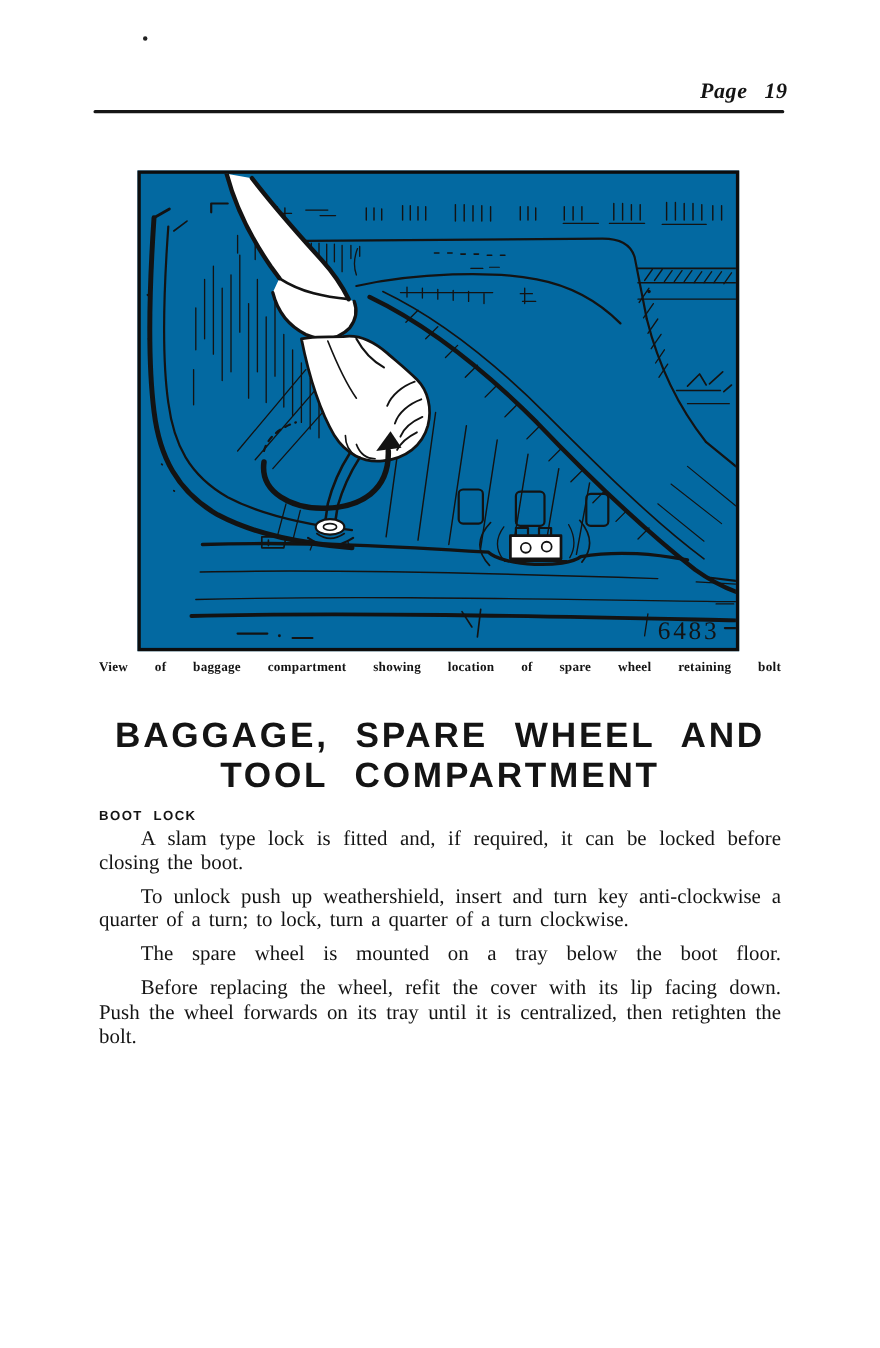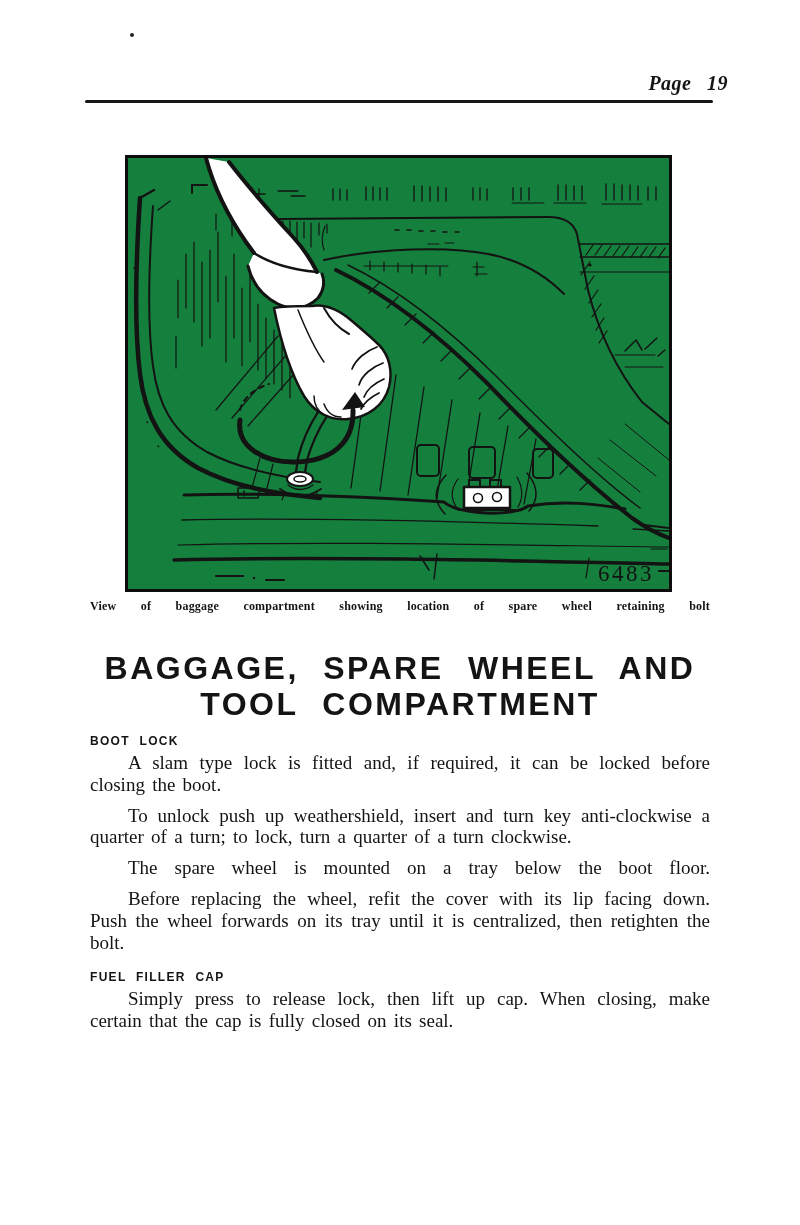--- a/index.html
+++ b/index.html
@@ -1,23 +1,23 @@
 <!DOCTYPE html>
 <html><head>
 <meta charset="utf-8">
 <style>
   html,body{margin:0;padding:0;}
   body{width:800px;height:1225px;background:#ffffff;position:relative;overflow:hidden;
        font-family:"Liberation Serif",serif;color:#141414;}
   .speck{position:absolute;left:130px;top:33px;width:4px;height:4px;background:#222;border-radius:50%;}
-  .pageno{position:absolute;top:72px;right:72px;font-style:italic;font-weight:bold;
+  .pageno{position:absolute;top:72px;right:84px;font-style:italic;font-weight:bold;
           font-size:20px;letter-spacing:.5px;word-spacing:10px;}
   .rule{position:absolute;left:85px;top:100px;width:628px;height:3px;background:#161616;border-radius:2px;}
   .plate{position:absolute;left:125px;top:155px;width:547px;height:437px;margin:0;
-         border:3px solid #0d0d0d;box-sizing:border-box;background:#15803d;}
+         border:3px solid #0d0d0d;box-sizing:border-box;background:#0369a1;}
   .plate svg{display:block;}
   .caption{position:absolute;left:90px;top:596px;width:620px;margin:0;
            font-weight:bold;font-size:12px;line-height:20px;
            text-align:justify;text-align-last:justify;letter-spacing:.2px;}
   .title{position:absolute;left:90px;top:650px;width:620px;margin:0;text-align:center;
          font-family:"Liberation Sans",sans-serif;font-weight:bold;font-size:32px;
          line-height:36px;letter-spacing:2.5px;word-spacing:13px;}
   .title span{display:block;}
   .sections{position:absolute;left:90px;top:734px;width:620px;}
   .sections h2{font-family:"Liberation Sans",sans-serif;font-weight:bold;font-size:12px;
@@ -188,17 +188,13 @@
 <div class="sections">
   <section>
     <h2>BOOT LOCK</h2>
     <p>A slam type lock is fitted and, if required, it can be locked before closing the boot.</p>
     <p>To unlock push up weathershield, insert and turn key anti-clockwise a quarter of a turn; to lock, turn a quarter of a turn clockwise.</p>
   </section>
   <section>
     <p class="stretch">The spare wheel is mounted on a tray below the boot floor.</p>
     <p>Before replacing the wheel, refit the cover with its lip facing down.  Push the wheel forwards on its tray until it is centralized, then retighten the bolt.</p>
   </section>
-  <section>
-    <h2>FUEL FILLER CAP</h2>
-    <p>Simply press to release lock, then lift up cap.  When closing, make certain that the cap is fully closed on its seal.</p>
-  </section>
 </div>
 
 </body></html>

